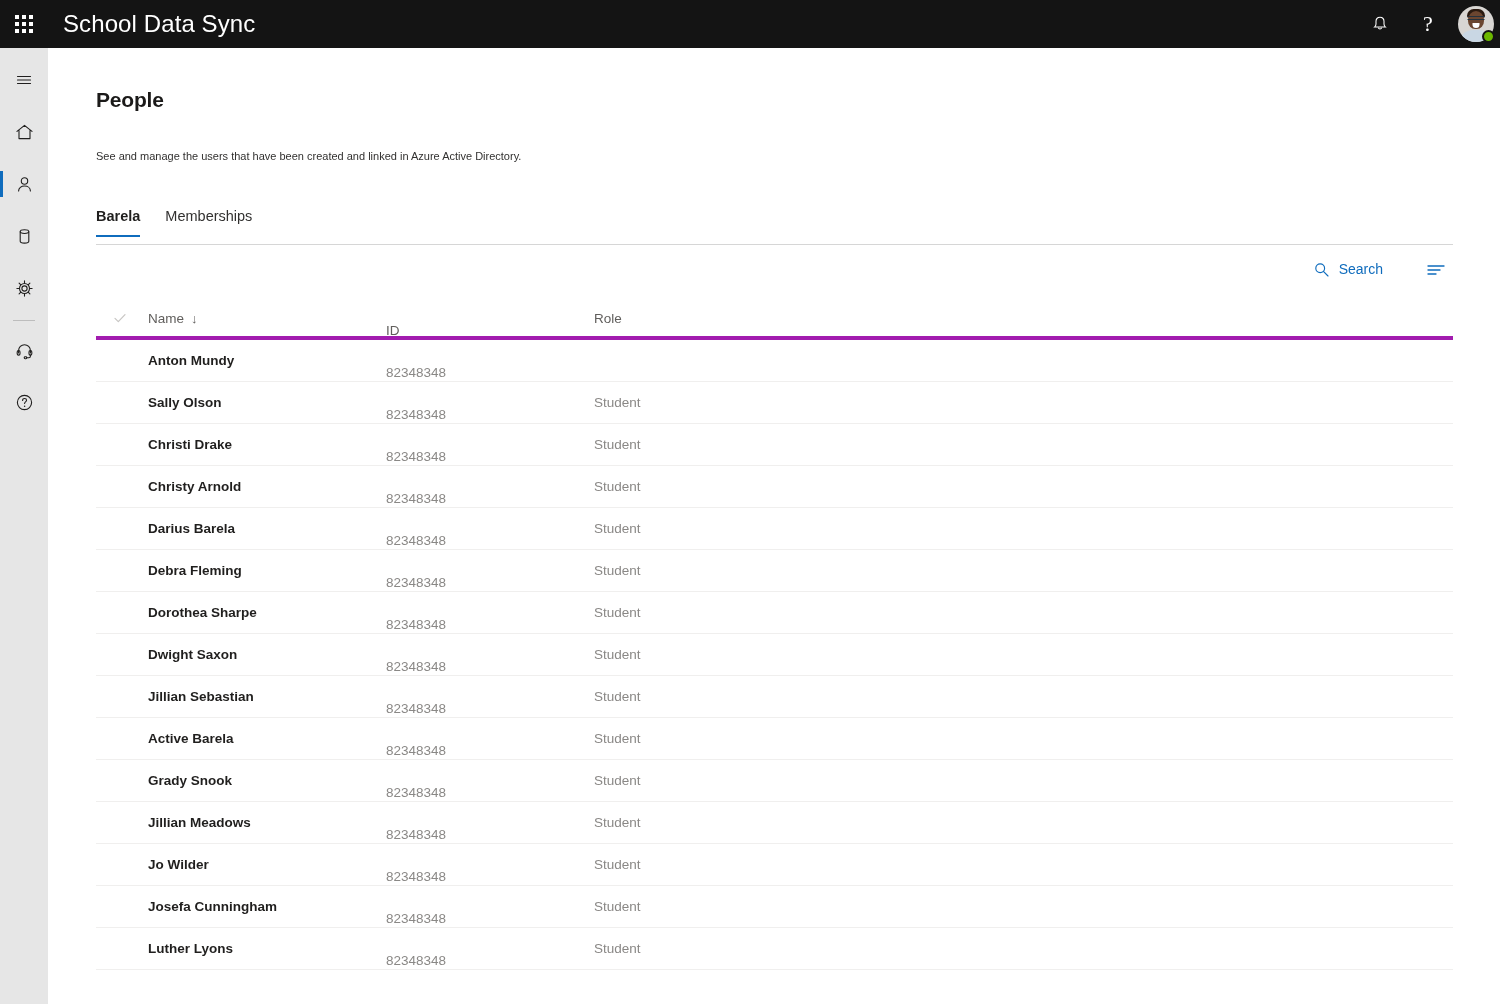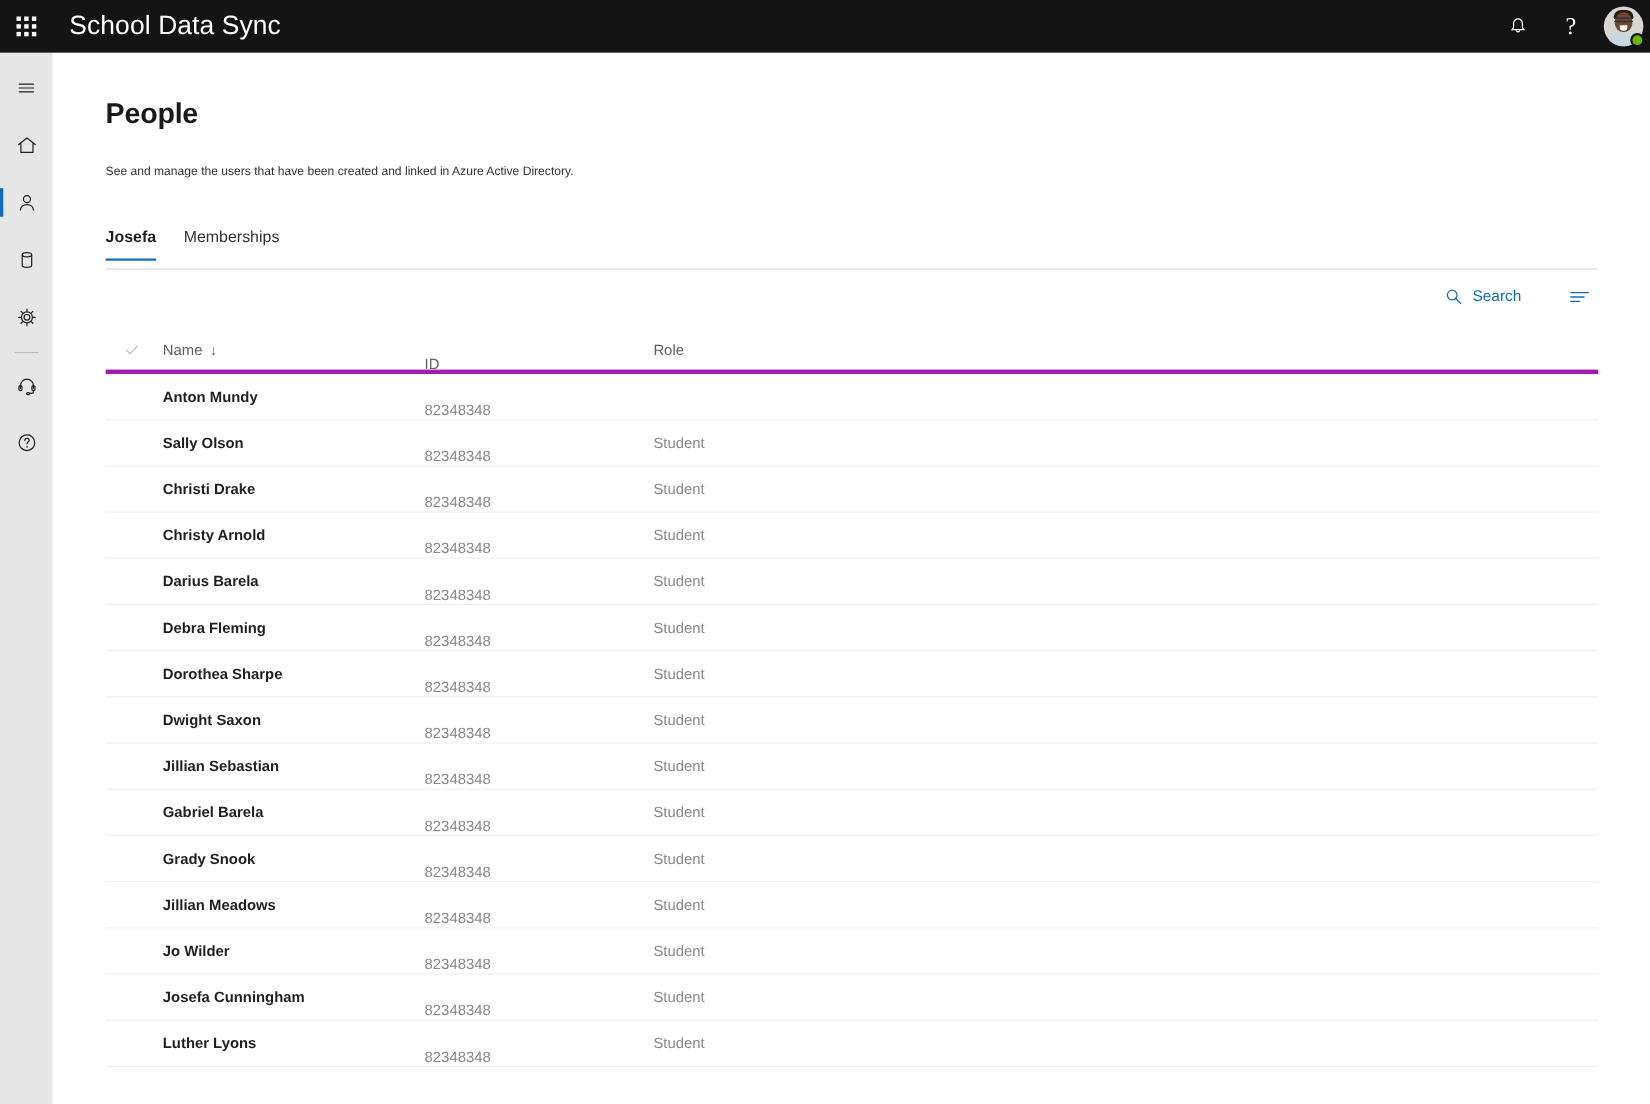--- a/index.html
+++ b/index.html
@@ -127,21 +127,21 @@
 
   
   .main {
     position: absolute; top: 48px; left: 48px;
     width: 1452px; height: 956px;
     background: #ffffff;
     overflow: hidden;
   }
   .page-title {
     position: absolute; left: 48px; top: 40px;
-    font-size: 26px; font-weight: 700; color: #1b1a19;
+    font-size: 21px; font-weight: 700; color: #1b1a19;
     letter-spacing: -.2px;
   }
   .page-sub {
     position: absolute; left: 48px; top: 102px;
     font-size: 11px; color: #323130; font-weight: 400;
   }
 
   
   .tabs {
     position: absolute; left: 48px; top: 160px;
@@ -324,21 +324,21 @@
 </div>
 
 <div class="main">
 
   <h1 class="page-title">People</h1>
   <p class="page-sub">See and manage the users that have been created and linked in Azure Active Directory.</p>
 
   <div class="tabs-rule"></div>
 
   <div class="tabs">
-    <div class="tab active">Josefa</div>
+    <div class="tab active">Barela</div>
     <div class="tab">Memberships</div>
   </div>
 
   <div class="cmdbar">
     <div class="search-btn">
       <svg width="17" height="17" viewBox="0 0 17 17">
         <circle cx="7.2" cy="7.2" r="4.4" fill="none" stroke="#0f6cbd" stroke-width="1.15"></circle>
         <line x1="10.4" y1="10.4" x2="15" y2="15" stroke="#0f6cbd" stroke-width="1.15" stroke-linecap="round"></line>
       </svg>
       <span>Search</span>
@@ -418,21 +418,21 @@
           <div class="c-role">Student</div>
         </div>
         <div class="t-row">
           <div class="c-check"></div>
           <div class="c-name">Jillian Sebastian</div>
           <div class="c-id">82348348</div>
           <div class="c-role">Student</div>
         </div>
         <div class="t-row">
           <div class="c-check"></div>
-          <div class="c-name">Gabriel Barela</div>
+          <div class="c-name">Active Barela</div>
           <div class="c-id">82348348</div>
           <div class="c-role">Student</div>
         </div>
         <div class="t-row">
           <div class="c-check"></div>
           <div class="c-name">Grady Snook</div>
           <div class="c-id">82348348</div>
           <div class="c-role">Student</div>
         </div>
         <div class="t-row">

